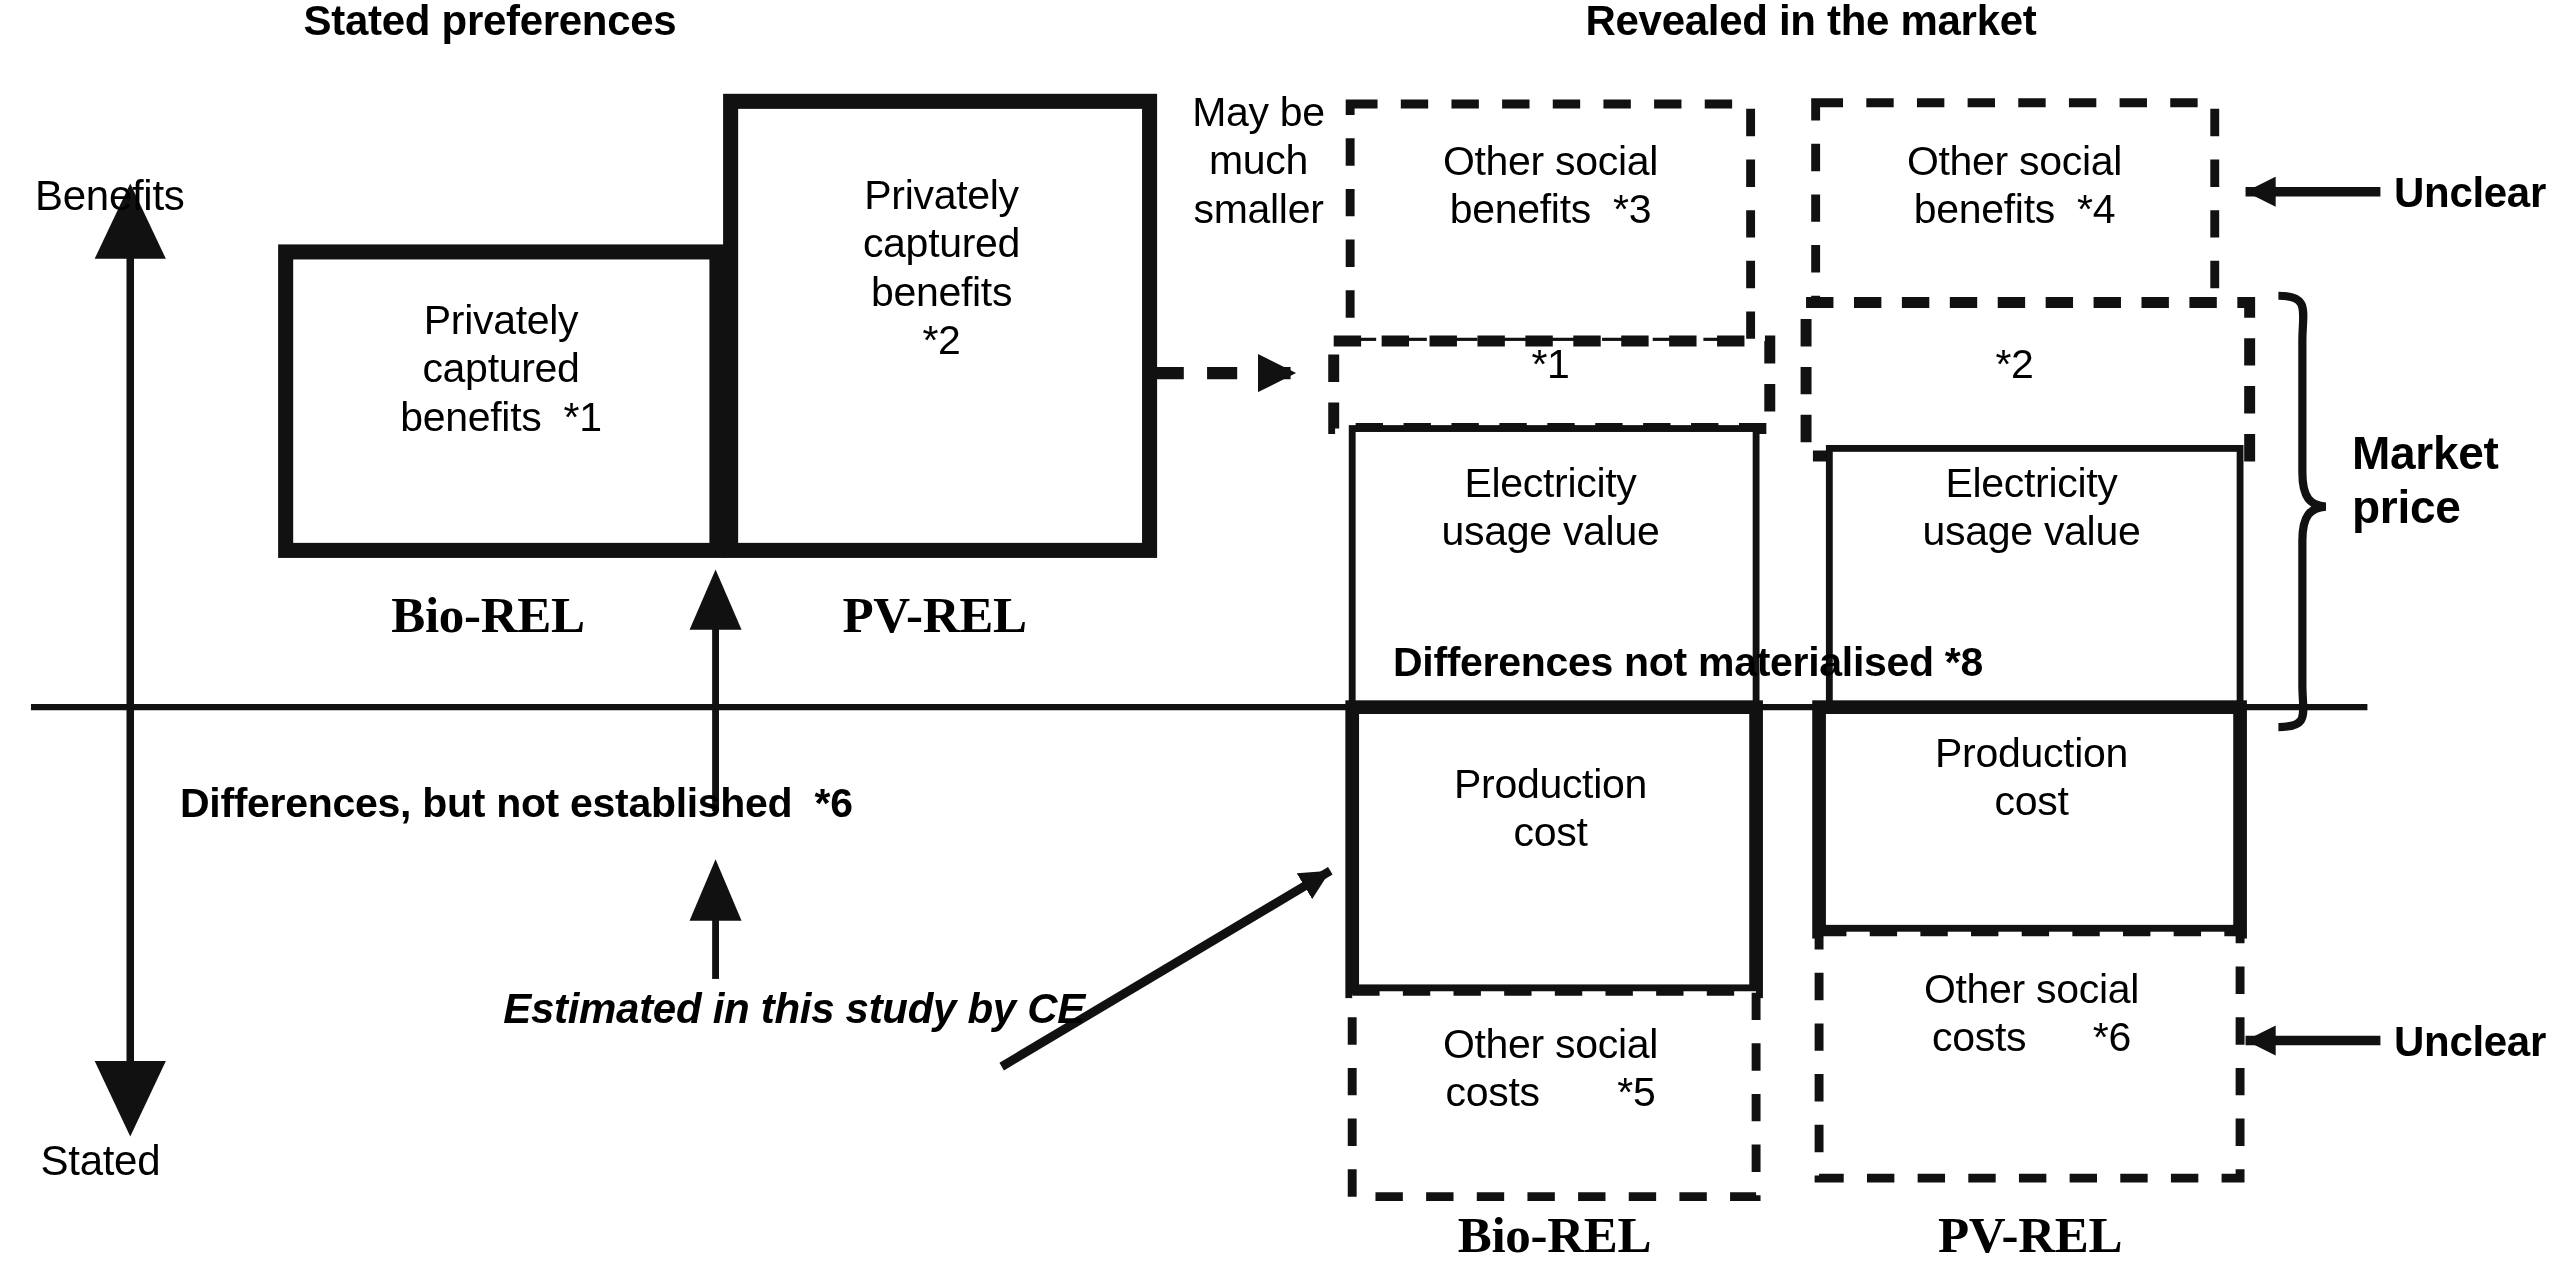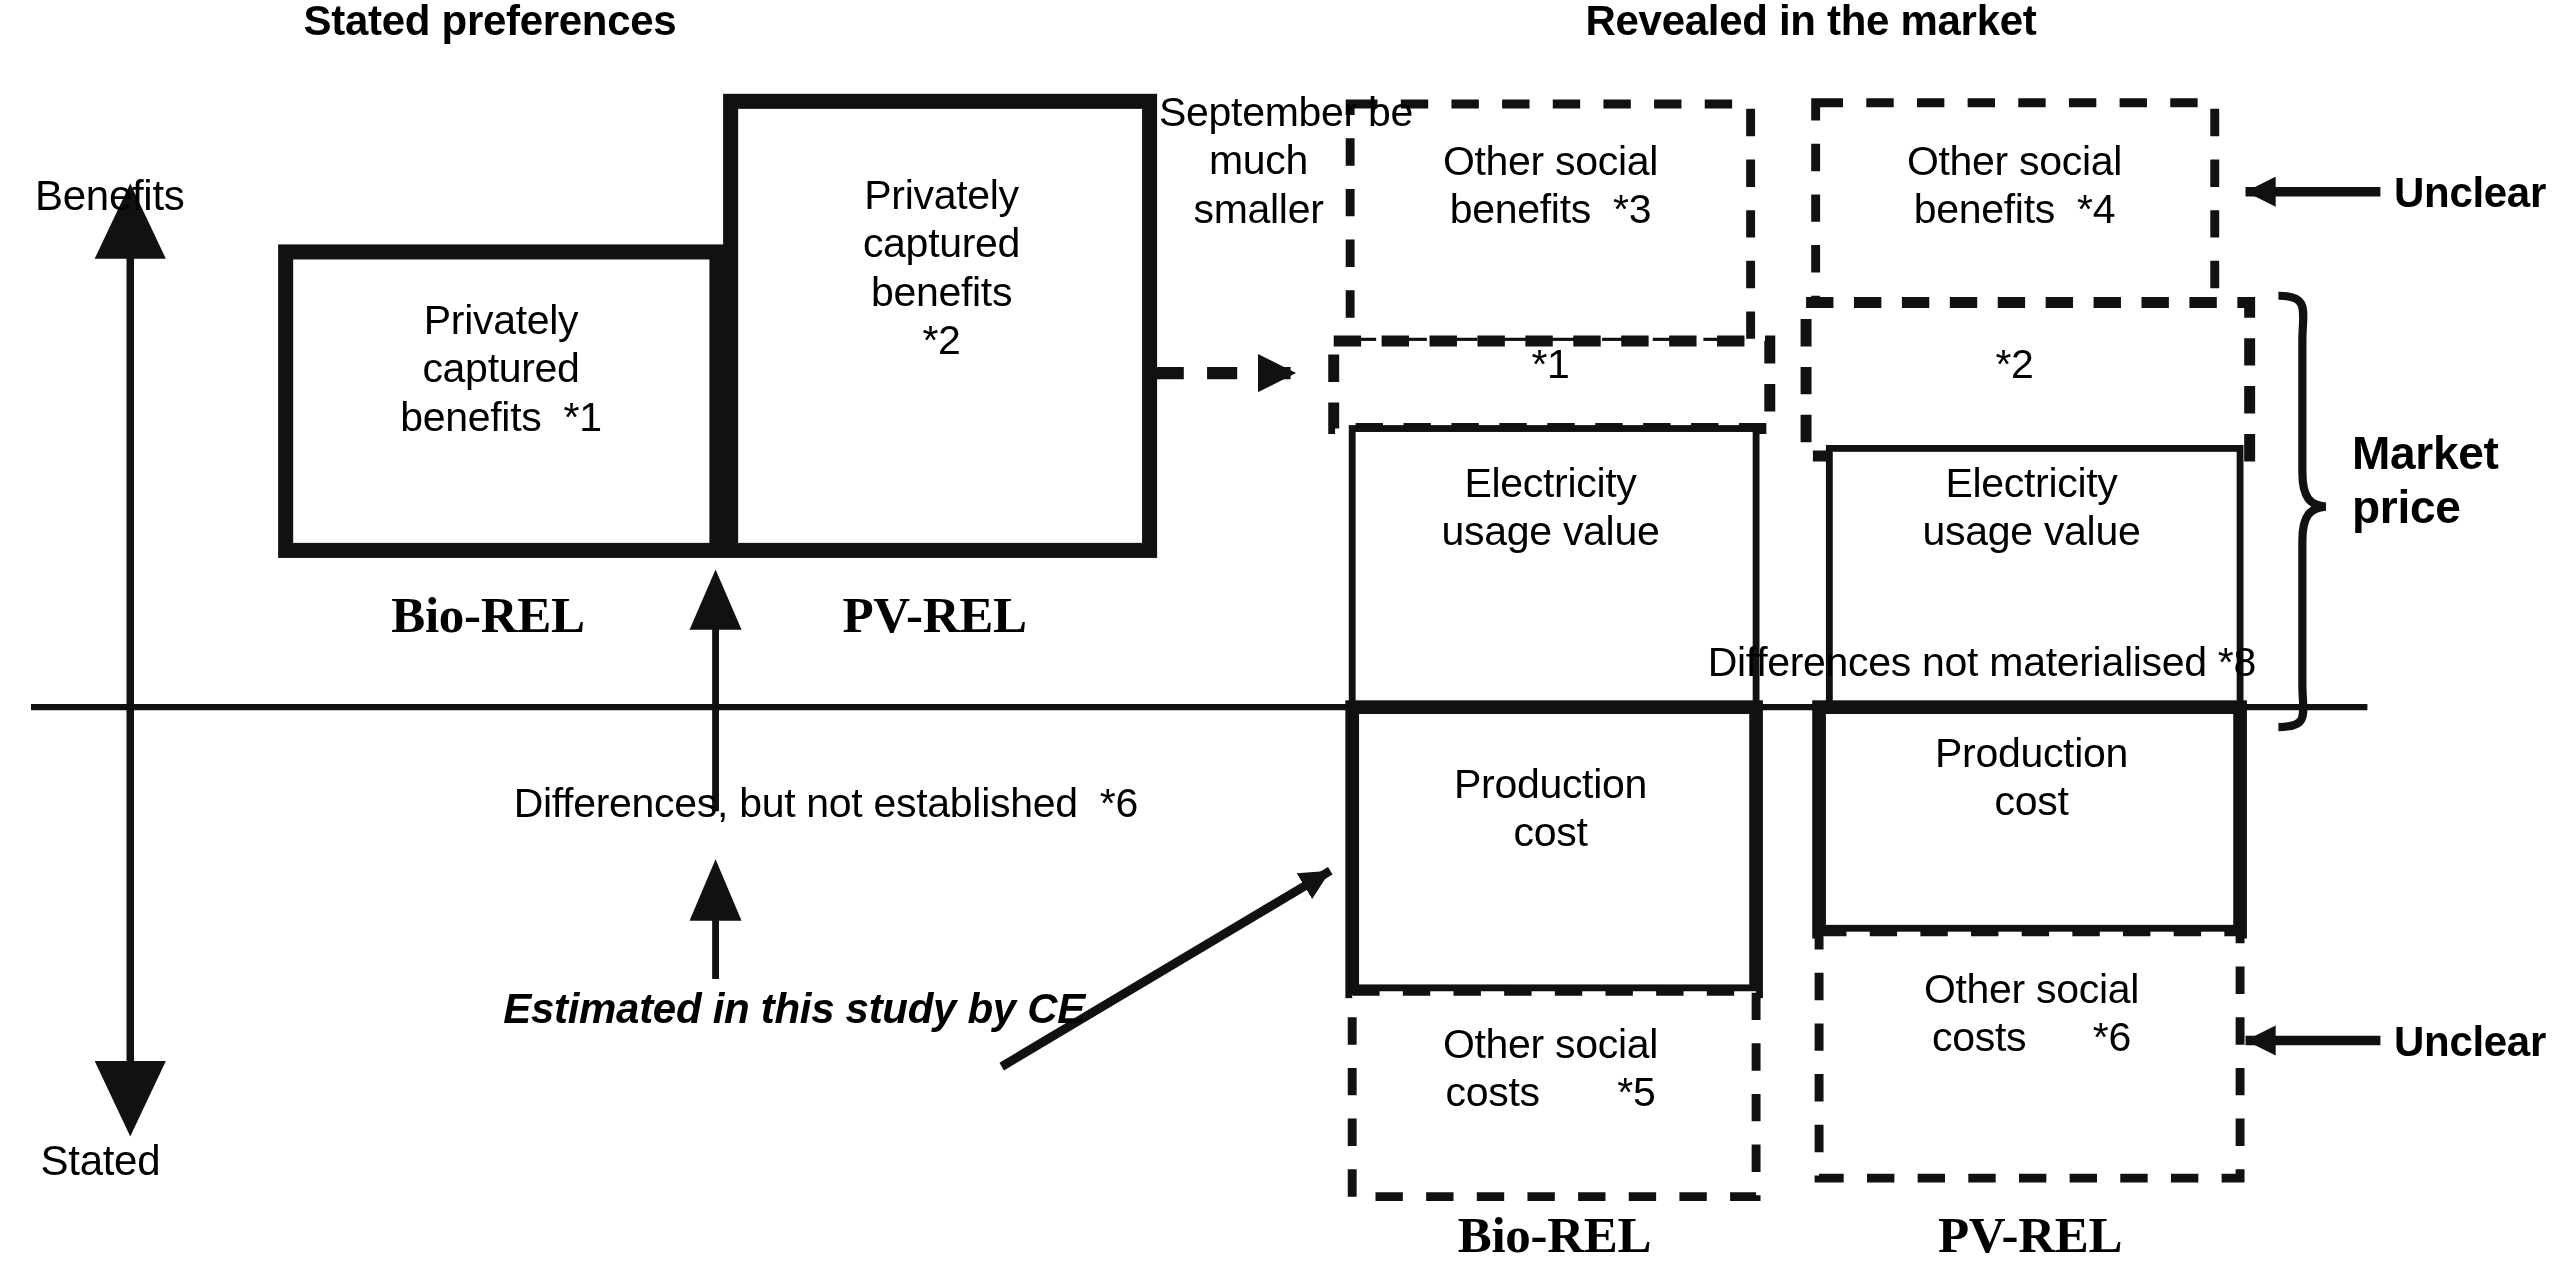--- a/index.html
+++ b/index.html
@@ -40,21 +40,21 @@
   .lft    { text-align: left; }
 
   
   .t-head   { font-size: 42px; font-weight: bold; }
   .t-axis   { font-size: 42px; }
   .t-box    { font-size: 41px; }
   .t-note   { font-size: 41px; }
   .t-rel    { font-size: 51px; font-weight: bold; font-family: Liberation Serif, serif; }
   .t-market { font-size: 46px; font-weight: bold; }
   .t-unclr  { font-size: 42px; font-weight: bold; }
-  .t-diff   { font-size: 41px; font-weight: normal; text-align: right; }
+  .t-diff   { font-size: 41px; font-weight: bold; }
   .t-ital   { font-size: 42px; font-style: italic; font-weight: bold; text-align: right; }
 </style>
 </head>
 <body>
 
 <div id="stage">
 
   <svg viewBox="0 0 3763 1861">
     <defs>
       <marker id="ah-up" markerWidth="40" markerHeight="40" refX="5" refY="20" orient="auto" markerUnits="userSpaceOnUse">
@@ -162,21 +162,21 @@
 
   <div class="lbl t-box ctr" style="left:712px; top:171px; width:397px;">Privately
 captured
 benefits
 *2</div>
 
   <div class="lbl t-rel ctr" style="left:296px; top:585px; width:322px;">Bio-REL</div>
 
   <div class="lbl t-rel ctr" style="left:753px; top:585px; width:301px;">PV-REL</div>
 
-  <div class="lbl t-note ctr" style="left:1128px; top:88px; width:199px;">September be
+  <div class="lbl t-note ctr" style="left:1128px; top:88px; width:199px;">May be
 much
 smaller</div>
 
   <div class="lbl t-box ctr" style="left:1328px; top:137px; width:383px;">Other social
 benefits  *3</div>
 
   <div class="lbl t-box ctr" style="left:1328px; top:340px; width:383px;">*1</div>
 
   <div class="lbl t-box ctr" style="left:1328px; top:459px; width:383px;">Electricity
 usage value</div>

